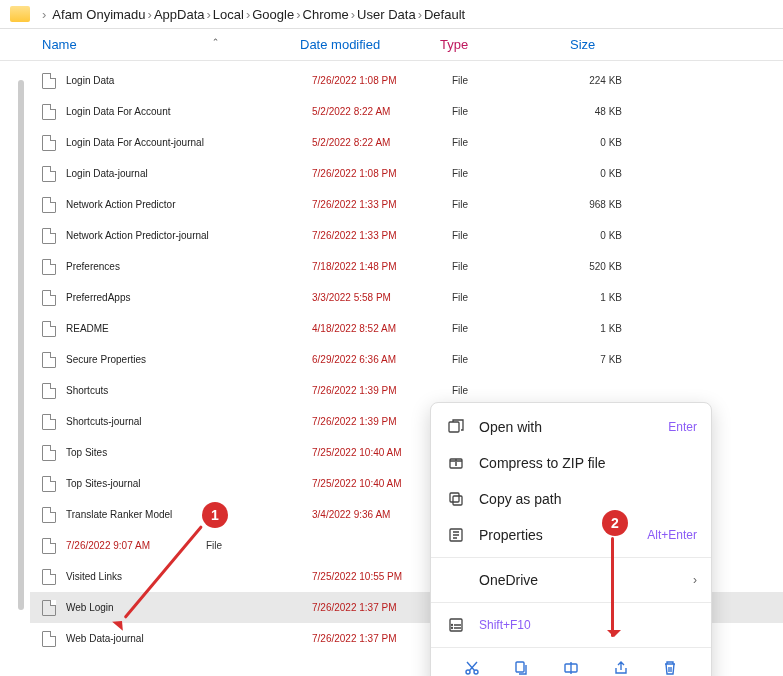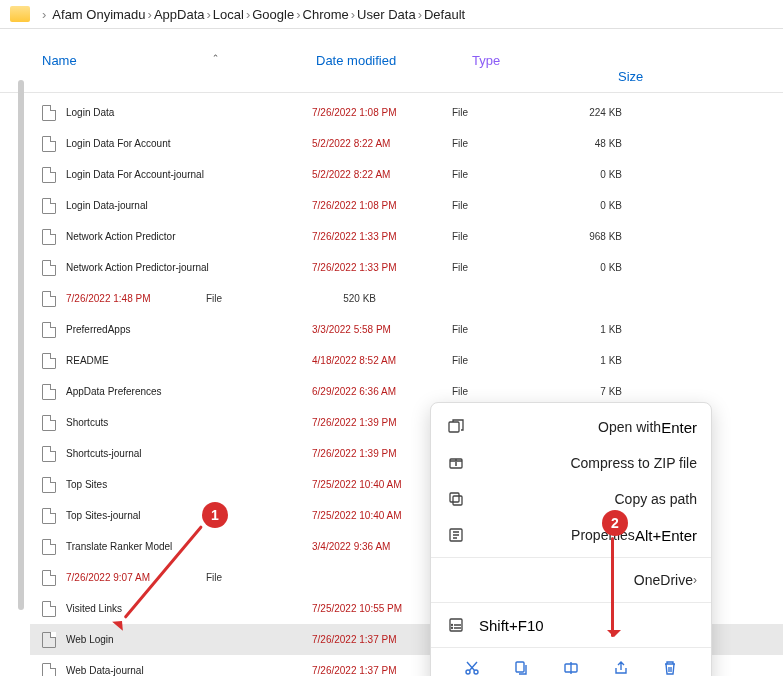--- a/index.html
+++ b/index.html
@@ -3,44 +3,44 @@
 <meta charset="utf-8">
 <style>
 * { margin: 0; padding: 0; box-sizing: border-box; font-family: "Segoe UI", Arial, sans-serif; }
 body { background: #fff; width: 783px; height: 676px; overflow: hidden; position: relative; }
 
 .breadcrumb { display: flex; align-items: center; padding: 6px 10px; border-bottom: 1px solid #e0e0e0; font-size: 13px; gap: 4px; }
 .folder-icon { width: 20px; height: 16px; background: linear-gradient(#ffe08a, #ffc83d); border-radius: 2px; margin-right: 6px; }
 .crumb { color: #222; cursor: pointer; }
 .chevron { color: #888; padding: 0 2px; }
 
-.header { display: flex; align-items: center; padding: 8px 0 8px 42px; border-bottom: 1px solid #e5e5e5; font-size: 13px; gap: 16px; }
+.header { display: flex; align-items: center; padding: 8px 0 8px 42px; border-bottom: 1px solid #e5e5e5; font-size: 13px; }
 .col-name { width: 258px; color: #0066cc; cursor: pointer; }
 .col-date { width: 140px; color: #0066cc; cursor: pointer; }
-.col-type { width: 130px; color: #8b5cf6; cursor: pointer; }
-.col-size { width: 100px; color: #0066cc; cursor: pointer; text-align: left; margin-top: 32px; }
+.col-type { width: 130px; color: #be185d; cursor: pointer; }
+.col-size { width: 100px; color: #0066cc; cursor: pointer; text-align: left; }
 .sort-caret { font-size: 9px; color: #555; margin-left: 135px; vertical-align: top; }
 
 .scrollbar { position: absolute; left: 18px; top: 80px; width: 6px; height: 530px; background: #ccc; border-radius: 3px; }
 
 .rows { padding-left: 30px; padding-top: 4px; }
 .row { display: flex; align-items: center; height: 31px; font-size: 10px; color: #222; cursor: default; padding-left: 12px; }
 .row.selected { background: #e8e8e8; }
 .file-icon { width: 14px; height: 16px; border: 1px solid #888; border-radius: 1px; margin-right: 10px; position: relative; flex-shrink: 0; }
 .file-icon::after { content: ""; position: absolute; top: -1px; right: -1px; width: 5px; height: 5px; background: #fff; border-left: 1px solid #888; border-bottom: 1px solid #888; }
 .cell-name { width: 246px; }
 .cell-date { width: 140px; color: #b91c1c; }
 .cell-type { width: 90px; color: #333; }
 .cell-size { width: 80px; text-align: right; color: #333; }
 
 .context-menu { position: absolute; left: 430px; top: 402px; width: 282px; background: #fff; border: 1px solid #ddd; border-radius: 8px; box-shadow: 0 6px 20px rgba(0,0,0,0.18); padding: 6px 0; font-size: 14px; }
-.menu-item { display: flex; align-items: center; padding: 9px 14px; cursor: pointer; text-align: right; }
+.menu-item { display: flex; align-items: center; padding: 9px 14px; cursor: pointer; }
 .menu-icon { width: 22px; height: 18px; display: flex; align-items: center; justify-content: center; color: #444; margin-right: 12px; font-size: 15px; }
 .menu-text { flex: 1; color: #222; }
-.menu-hint { color: #000000; font-size: 15px; }
+.menu-hint { color: #8b5cf6; font-size: 12px; }
 .menu-sep { height: 1px; background: #eaeaea; margin: 4px 0; }
 .menu-chev { color: #666; font-size: 12px; }
 .menu-actions { display: flex; justify-content: space-around; padding: 8px 16px 4px; border-top: 1px solid #eaeaea; margin-top: 4px; }
 .action-btn { width: 28px; height: 24px; display: flex; align-items: center; justify-content: center; color: #3574d6; cursor: pointer; border-radius: 3px; }
 
 .badge { position: absolute; width: 26px; height: 26px; background: #d82e2e; border-radius: 50%; color: #fff; display: flex; align-items: center; justify-content: center; font-weight: bold; font-size: 14px; z-index: 10; }
 .arrow-line { position: absolute; background: #d82e2e; transform-origin: top left; height: 3px; z-index: 9; border-radius: 2px; }
 .arrow-head { position: absolute; width: 0; height: 0; border: 7px solid transparent; z-index: 9; }
 
 svg { display: block; }
@@ -101,41 +101,42 @@
     </div>
     <div class="row">
       <div class="file-icon"></div>
       <div class="cell-name">Network Action Predictor-journal</div>
       <div class="cell-date">7/26/2022 1:33 PM</div>
       <div class="cell-type">File</div>
       <div class="cell-size">0 KB</div>
     </div>
     <div class="row">
       <div class="file-icon"></div>
-      <div class="cell-date">7/26/2022 1:48 PM</div>
+      <div class="cell-name">Preferences</div>
+      <div class="cell-date">7/18/2022 1:48 PM</div>
       <div class="cell-type">File</div>
       <div class="cell-size">520 KB</div>
     </div>
     <div class="row">
       <div class="file-icon"></div>
       <div class="cell-name">PreferredApps</div>
       <div class="cell-date">3/3/2022 5:58 PM</div>
       <div class="cell-type">File</div>
       <div class="cell-size">1 KB</div>
     </div>
     <div class="row">
       <div class="file-icon"></div>
       <div class="cell-name">README</div>
       <div class="cell-date">4/18/2022 8:52 AM</div>
       <div class="cell-type">File</div>
       <div class="cell-size">1 KB</div>
     </div>
     <div class="row">
       <div class="file-icon"></div>
-      <div class="cell-name">AppData Preferences</div>
+      <div class="cell-name">Secure Properties</div>
       <div class="cell-date">6/29/2022 6:36 AM</div>
       <div class="cell-type">File</div>
       <div class="cell-size">7 KB</div>
     </div>
     <div class="row">
       <div class="file-icon"></div>
       <div class="cell-name">Shortcuts</div>
       <div class="cell-date">7/26/2022 1:39 PM</div>
       <div class="cell-type">File</div>
       <div class="cell-size"></div>

